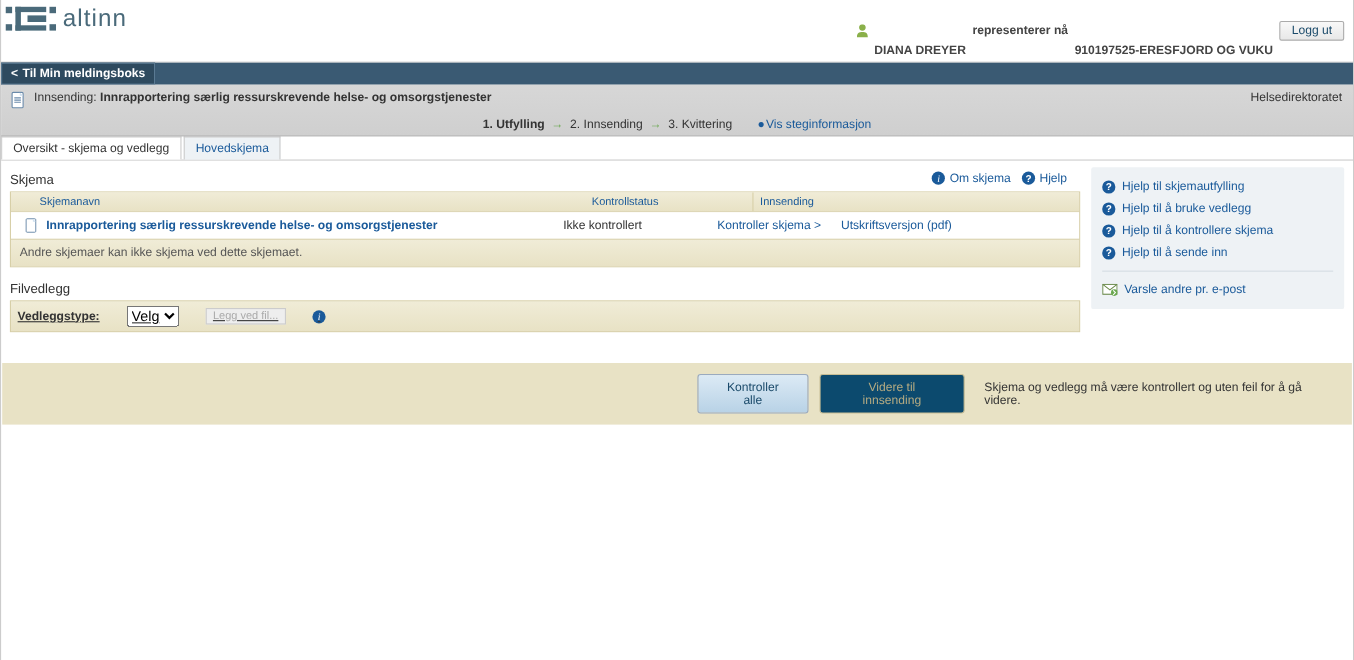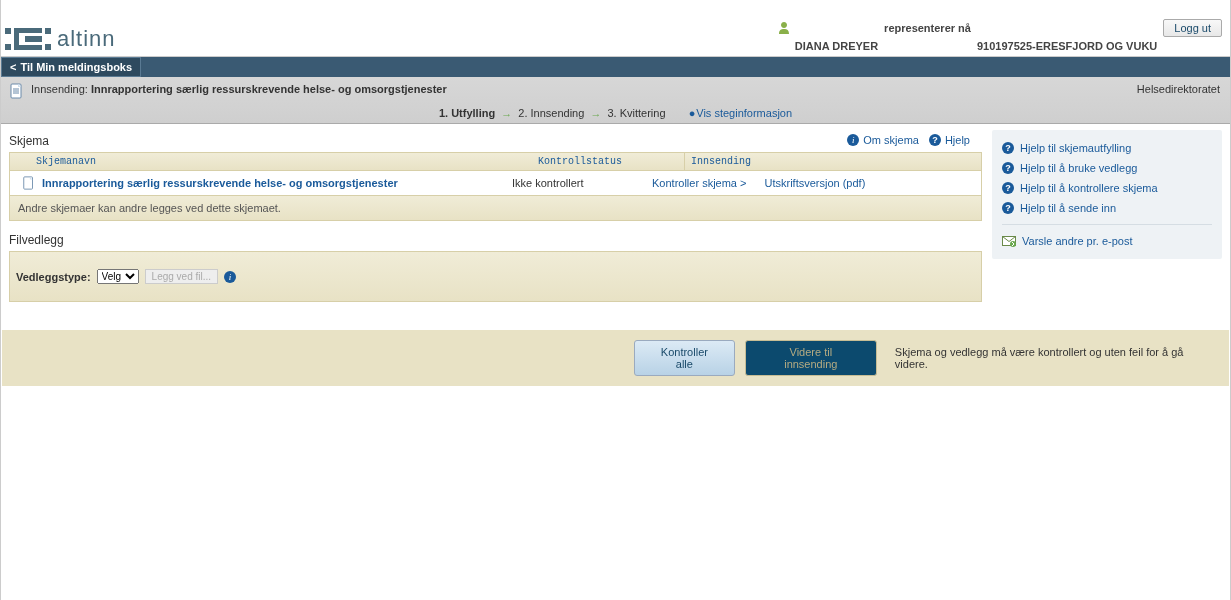--- a/index.html
+++ b/index.html
@@ -1,17 +1,17 @@
 <!DOCTYPE html>
 <html><head>
 <meta charset="utf-8">
 <style>
 html,body{margin:0;padding:0;font-family:Arial,Helvetica,sans-serif;font-size:11px;color:#333;background:#fff;}
 .page{width:1231px;height:600px;position:relative;border-left:1px solid #ccc;border-right:1px solid #ccc;box-sizing:border-box;}
-.header{display:flex;align-items:flex-end;justify-content:space-between;padding:4px 8px 4px 4px;border-bottom:1px solid #ccc;}
+.header{display:flex;align-items:flex-start;justify-content:space-between;padding:4px 8px 4px 4px;border-bottom:1px solid #ccc;}
 .logo{display:flex;align-items:center;color:#4a6a7a;font-size:22px;font-weight:400;letter-spacing:1px;}
 .logo svg{margin-right:6px;}
 .user-area{display:flex;align-items:center;gap:6px;color:#444;}
 .user-area .rep{font-weight:700;}
 .user-area .name,.user-area .org{font-weight:700;margin-top:36px;}
 .btn{background:linear-gradient(#f8f8f8,#e8e8e8);border:1px solid #aaa;border-radius:2px;padding:2px 10px;font-size:11px;color:#1a4a6a;cursor:pointer;}
 .navbar{background:#3a5a73;color:#fff;padding:0;}
 .navlink{display:inline-block;background:#2e4a5f;border:1px solid #5a7a93;padding:3px 8px;color:#fff;font-weight:700;font-size:11px;}
 .navlink .chev{margin-right:4px;}
 .infobar{background:linear-gradient(#d7d7d7,#cfcfcf);border-bottom:1px solid #aaa;padding:6px 8px 4px 8px;position:relative;}
@@ -33,35 +33,35 @@
 .body{display:flex;padding:6px 8px 0 8px;gap:10px;}
 .main{flex:1;}
 .side{width:230px;}
 .section-title{font-size:12px;color:#333;margin:4px 0 4px 0;}
 .toplinks{position:absolute;right:12px;top:0;display:flex;align-items:center;gap:10px;padding-top:4px;}
 .linkicon{display:inline-flex;align-items:center;gap:4px;color:#1a5a9a;cursor:pointer;}
 .qicon{width:12px;height:12px;border-radius:50%;background:#1a5a9a;color:#fff;display:inline-flex;align-items:center;justify-content:center;font-size:9px;font-weight:700;}
 .iicon{width:12px;height:12px;border-radius:50%;background:#1a5a9a;color:#fff;display:inline-flex;align-items:center;justify-content:center;font-size:9px;font-style:italic;font-family:Georgia,serif;}
 .table{border:1px solid #d7cfa8;}
 .thead{background:linear-gradient(#f0ecd7,#e8e2c5);display:flex;font-size:10px;color:#1a5a9a;border-bottom:1px solid #d7cfa8;}
-.thead div{padding:3px 6px;font-family:Liberation Mono, monospace;}
+.thead div{padding:3px 6px;}
 .col-name{flex:0 0 490px;padding-left:26px !important;}
 .col-status{flex:0 0 140px;}
 .col-actions{flex:1;border-left:1px solid #d7cfa8;}
 .trow{display:flex;align-items:center;background:#fff;padding:4px 6px;}
 .trow .col-name{display:flex;align-items:center;gap:6px;padding-left:6px !important;}
 .trow .formname{color:#1a5a9a;font-weight:700;}
 .trow .col-status{color:#333;}
 .trow .col-actions{display:flex;gap:18px;color:#1a5a9a;border-left:none;}
 .trow .col-actions span{cursor:pointer;}
 .tfoot{background:linear-gradient(#f0ecd7,#e8e2c5);padding:6px 8px;color:#555;border-top:1px solid #d7cfa8;}
 .filv{margin-top:12px;}
-.filv-bar{background:linear-gradient(#f0ecd7,#e8e2c5);border:1px solid #d7cfa8;padding:17px 6px;display:flex;align-items:center;gap:6px;}
+.filv-bar{background:linear-gradient(#f0ecd7,#e8e2c5);border:1px solid #d7cfa8;padding:4px 6px;display:flex;align-items:center;gap:24px;text-decoration:underline;}
 .filv-bar label{font-weight:700;}
-.filv-bar select{font-size:10px;}
+.filv-bar select{font-size:13px;}
 .filv-bar .addbtn{background:#eee;border:1px solid #ccc;color:#aaa;padding:1px 6px;font-size:10px;}
 .sidebox{background:#eef2f5;padding:8px 10px;border-radius:2px;}
 .sidebox .item{display:flex;align-items:center;gap:6px;color:#1a5a9a;padding:4px 0;cursor:pointer;}
 .sidebox hr{border:none;border-top:1px solid #d5dde3;margin:6px 0;}
 .mailicon{width:14px;height:11px;display:inline-block;}
 .mainrel{position:relative;}
 .footer{position:absolute;left:1px;right:1px;top:330px;background:#e8e2c5;padding:10px 12px;display:flex;align-items:center;gap:10px;min-height:26px;}
 .footer .spacer{flex:0 0 610px;}
 .bigbtn{padding:5px 16px;border:1px solid #9aaabf;border-radius:3px;font-size:11px;cursor:pointer;}
 .bigbtn.primary{background:linear-gradient(#dceaf5,#b8d2e6);color:#1a4a6a;}
@@ -122,20 +122,24 @@
   <div class="steps">
     <span class="s active">1.  Utfylling</span>
     <span class="arrow">→</span>
     <span class="s">2.  Innsending</span>
     <span class="arrow">→</span>
     <span class="s">3.  Kvittering</span>
     <span class="steginfo"><span class="dot">●</span><span>Vis steginformasjon</span></span>
   </div>
 </div>
 
+<div class="tabs">
+  <div class="tab">Oversikt - skjema og vedlegg</div>
+  <div class="tab inactive">Hovedskjema</div>
+</div>
 
 <div class="body">
   <div class="main mainrel">
     <div class="toplinks">
       <span class="linkicon">
             <span class="iicon">i</span>
             <span>Om skjema</span>
           </span>
       <span class="linkicon">
             <span class="qicon">?</span>
@@ -157,21 +161,21 @@
             <path d="M9 1 L12 4 L9 4 Z" fill="#cfe0ef"></path>
           </svg>
           <span class="formname">Innrapportering særlig ressurskrevende helse- og omsorgstjenester</span>
         </div>
         <div class="col-status">Ikke kontrollert</div>
         <div class="col-actions">
           <span>Kontroller skjema  &gt;</span>
           <span>Utskriftsversjon (pdf)</span>
         </div>
       </div>
-      <div class="tfoot">Andre skjemaer kan andre legges ved dette skjemaet.</div>
+      <div class="tfoot">Andre skjemaer kan ikke skjema ved dette skjemaet.</div>
     </div>
 
     <div class="filv">
       <div class="section-title">Filvedlegg</div>
       <div class="filv-bar">
         <label>Vedleggstype:</label>
         <select>
           <option>Velg</option>
         </select>
         <span class="addbtn">Legg ved fil...</span>

